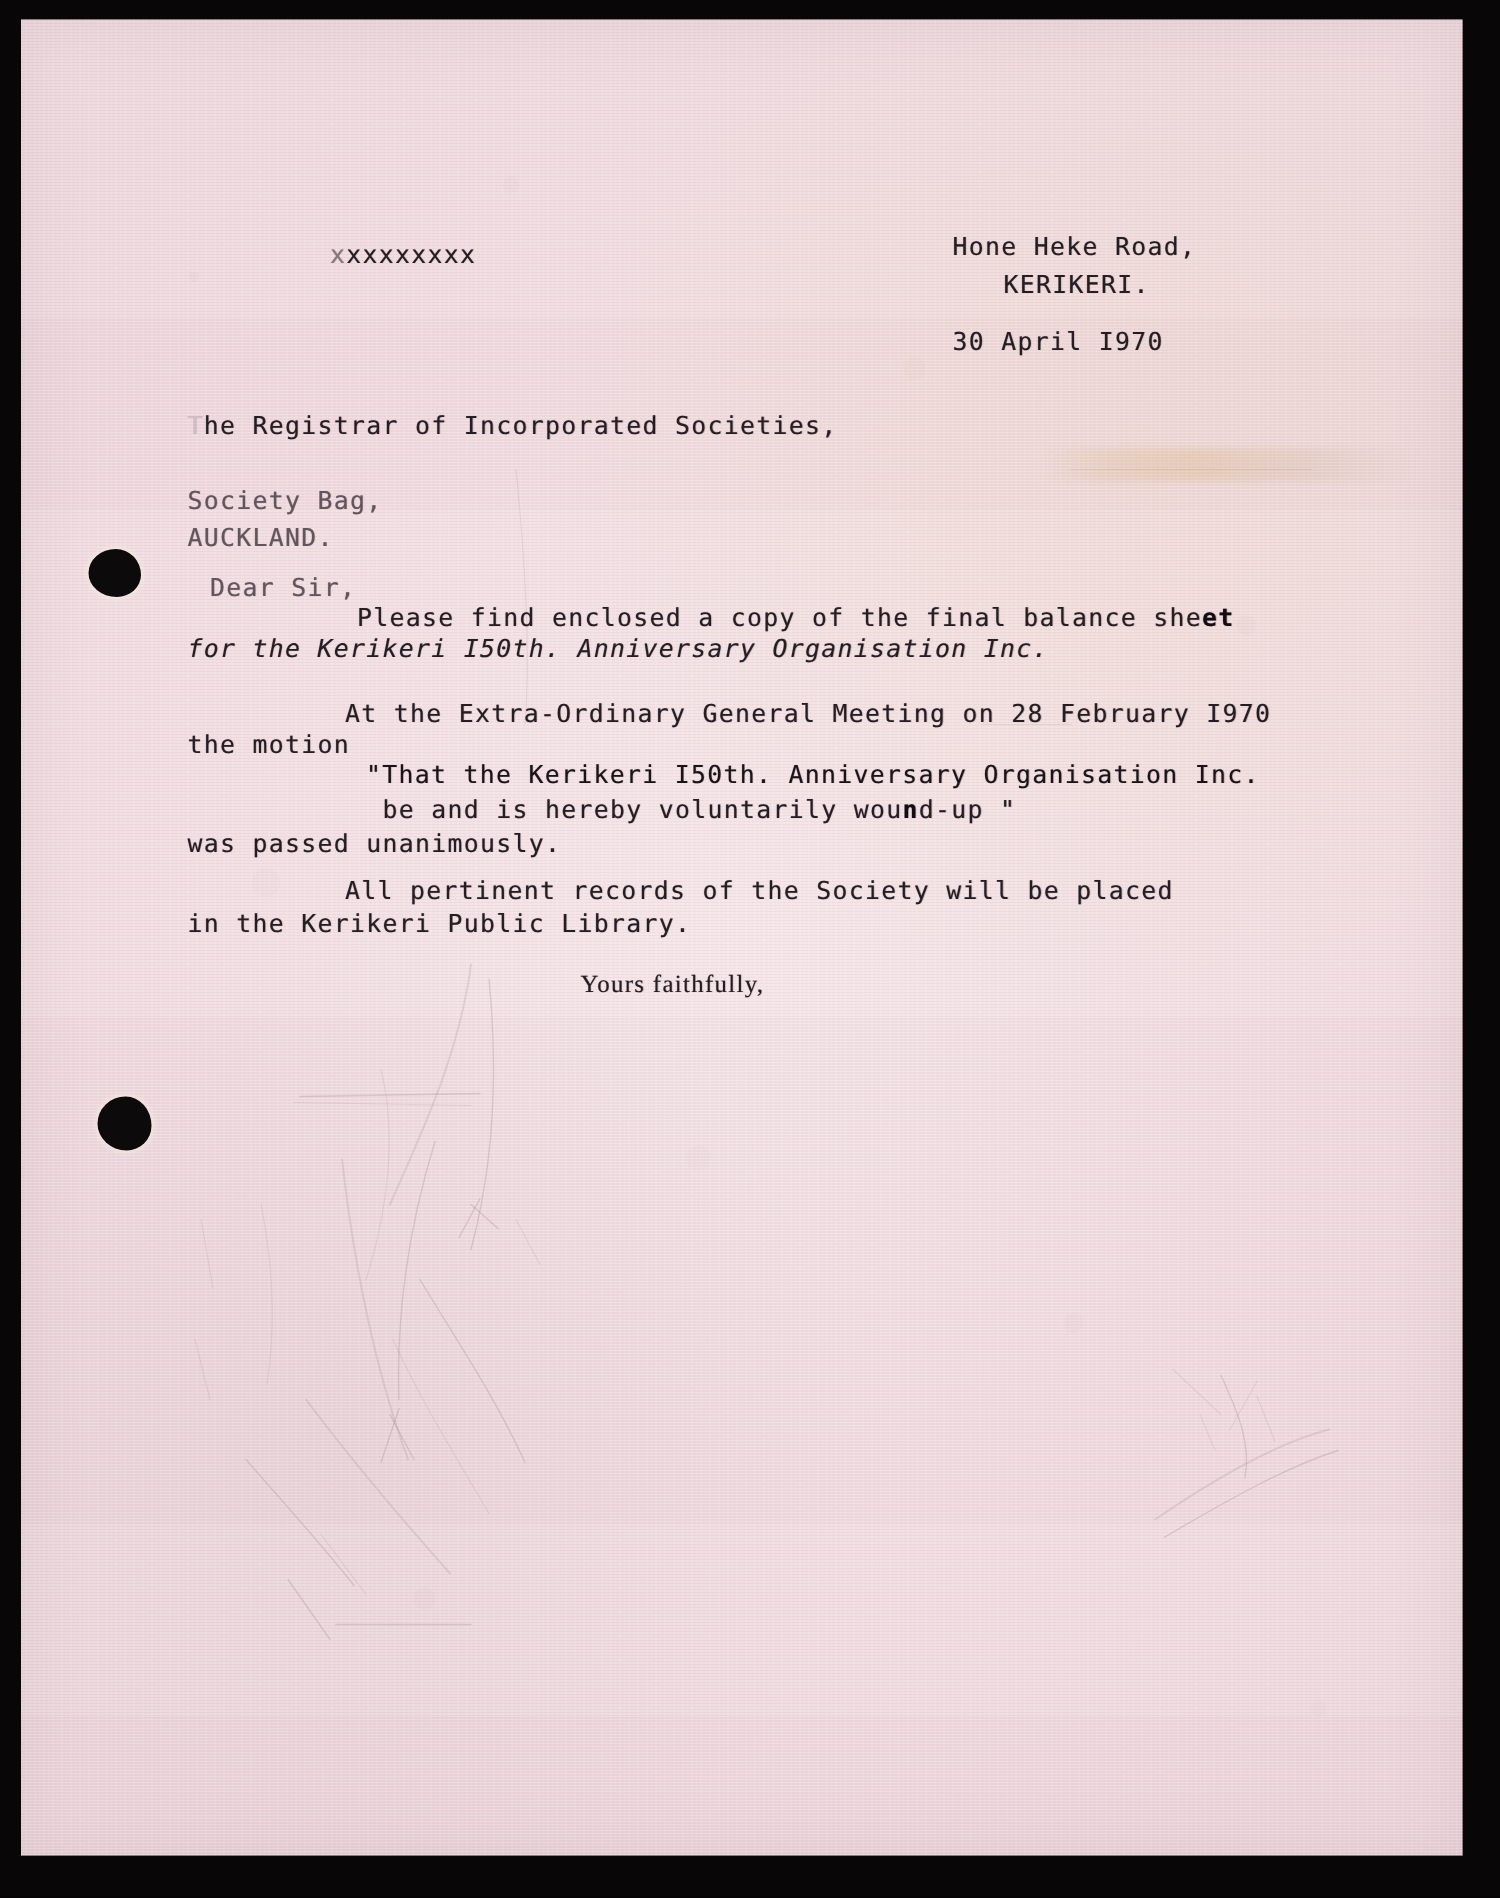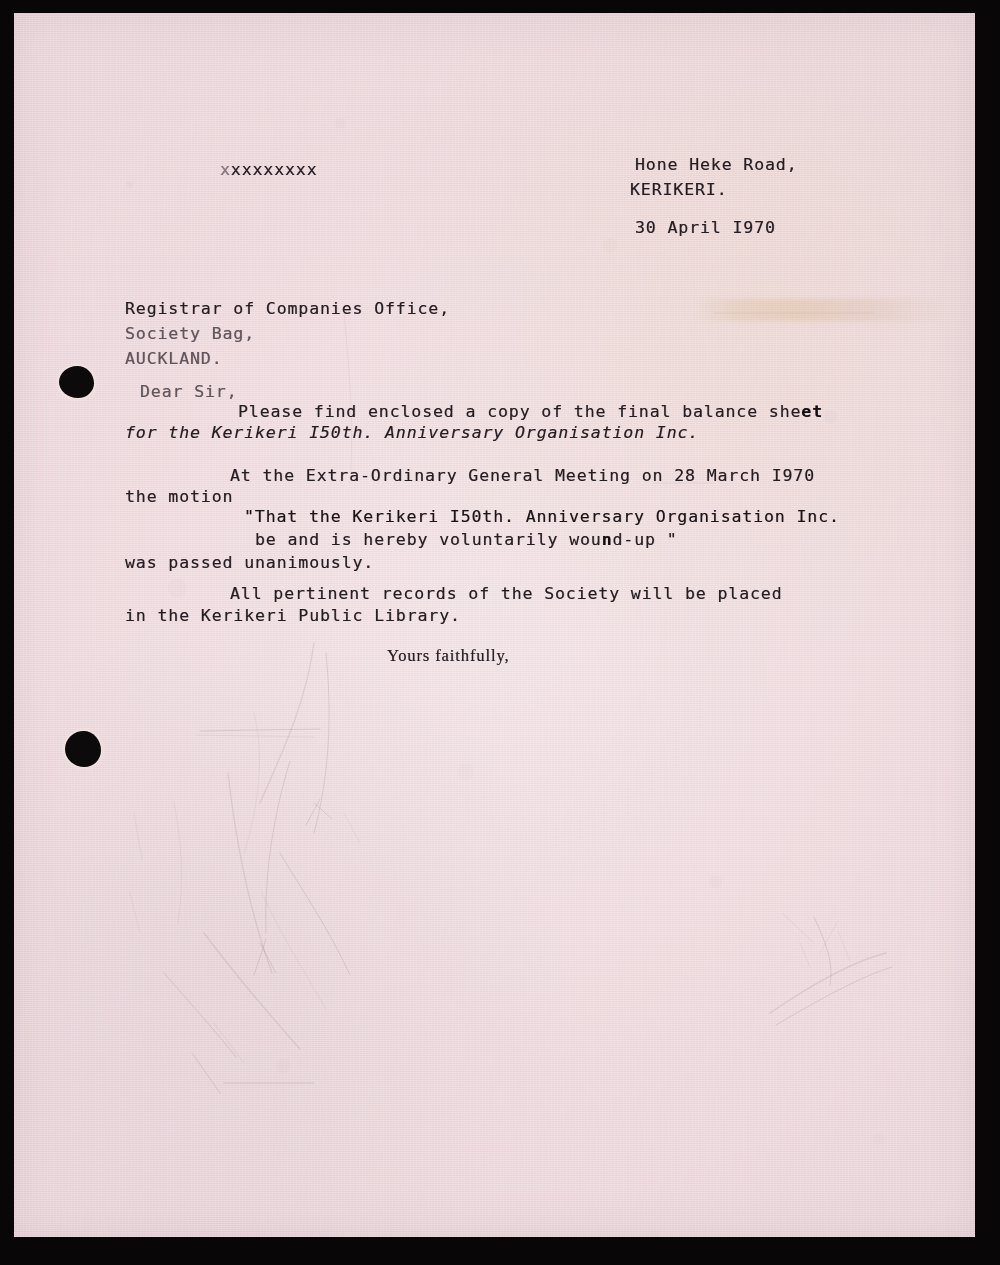--- a/index.html
+++ b/index.html
@@ -127,21 +127,21 @@
   
   .overtype {
     position: relative;
     color: #120d11;
     font-weight: 600;
   }
 
   
   #xxxxx-mark      { left: 206px; top: 144px; }
   #addr-line-1     { left: 621px; top: 139px; }
-  #addr-line-2     { left: 616px; top: 164px; }
+  #addr-line-2     { left: 655px; top: 164px; }
   #date-line       { left: 621px; top: 202px; }
 
   #recipient-1     { left: 111px; top: 258px; }
   #recipient-2     { left: 111px; top: 283px; }
   #recipient-3     { left: 111px; top: 308px; }
   #recipient-4     { left: 111px; top: 333px; }
 
   #salutation      { left: 126px; top: 366px; }
   #para1-line-1    { left: 224px; top: 386px; }
   #para1-line-2    { left: 111px; top: 407px; font-style: italic; }
@@ -214,34 +214,34 @@
     </div>
 
     <div class="typed" id="xxxxx-mark"><span class="glyph-dim">x</span><span>xxxxxxxx</span></div>
 
     <div class="typed" id="addr-line-1">Hone Heke Road,</div>
 
     <div class="typed" id="addr-line-2">KERIKERI.</div>
 
     <div class="typed" id="date-line">30 April I970</div>
 
-
-    <div class="typed" id="recipient-2">Registrar of Companies Office,</div>
+    <div class="typed" id="recipient-1"><span class="glyph-faded">T</span><span>he Registrar of Incorporated Societies,</span></div>
+
 
     <div class="typed light" id="recipient-3">Society Bag,</div>
 
     <div class="typed light" id="recipient-4">AUCKLAND.</div>
 
     <div class="typed light" id="salutation">Dear Sir,</div>
 
     <div class="typed" id="para1-line-1"><span>Please find enclosed a copy of the final balance she</span><span class="overtype">et</span></div>
 
     <div class="typed" id="para1-line-2">for the Kerikeri I50th. Anniversary Organisation Inc.</div>
 
-    <div class="typed" id="para2-line-1">At the Extra-Ordinary General Meeting on 28 March I970</div>
+    <div class="typed" id="para2-line-1">At the Extra-Ordinary General Meeting on 28 February I970</div>
 
     <div class="typed" id="para2-line-2">the motion</div>
 
     <div class="typed dark" id="quote-line-1">"That the Kerikeri I50th. Anniversary Organisation Inc.</div>
 
     <div class="typed" id="quote-line-2"><span>be and is hereby voluntarily wou</span><span class="overtype">n</span><span>d-up "</span></div>
 
     <div class="typed" id="para2-line-3">was passed unanimously.</div>
 
     <div class="typed" id="para3-line-1">All pertinent records of the Society will be placed</div>

